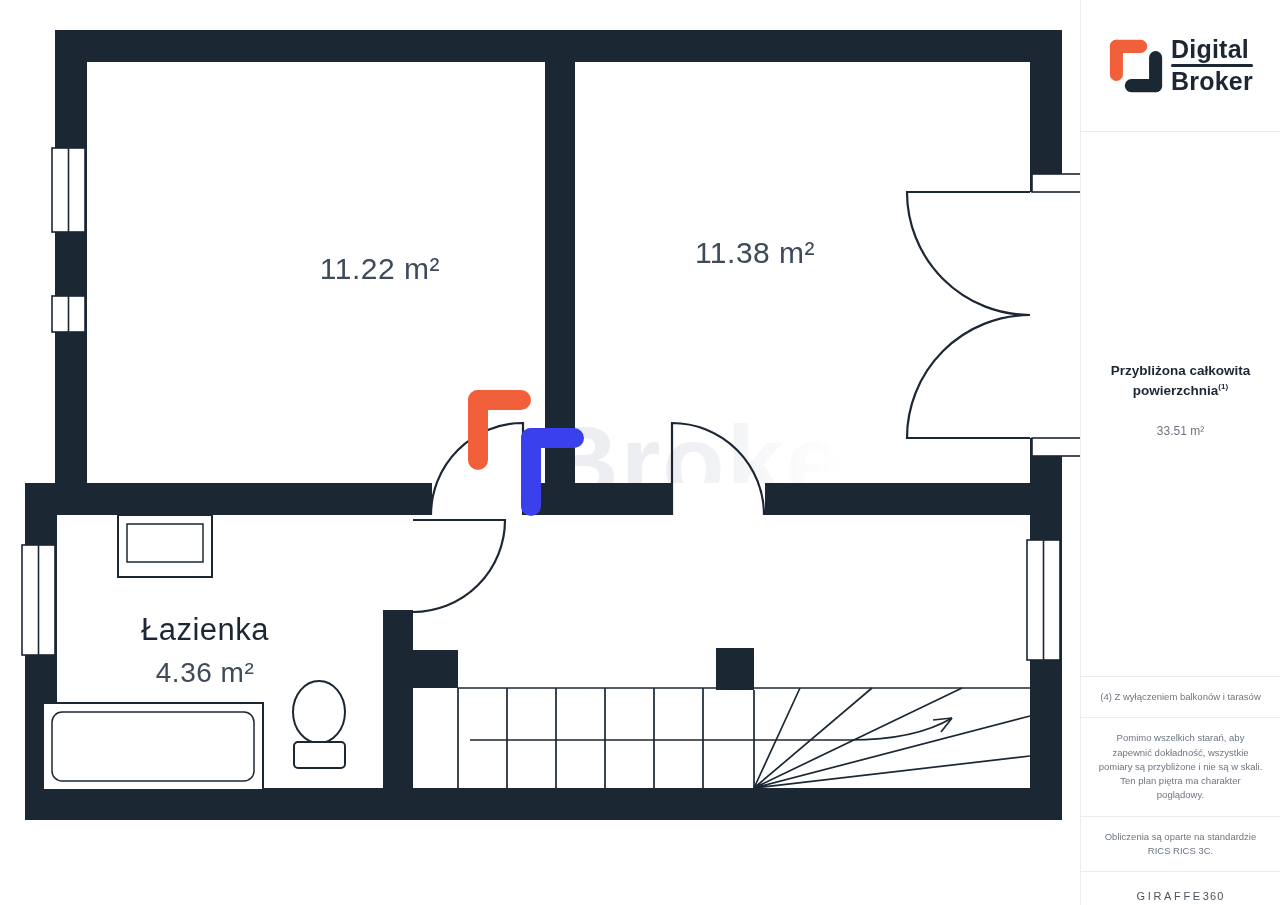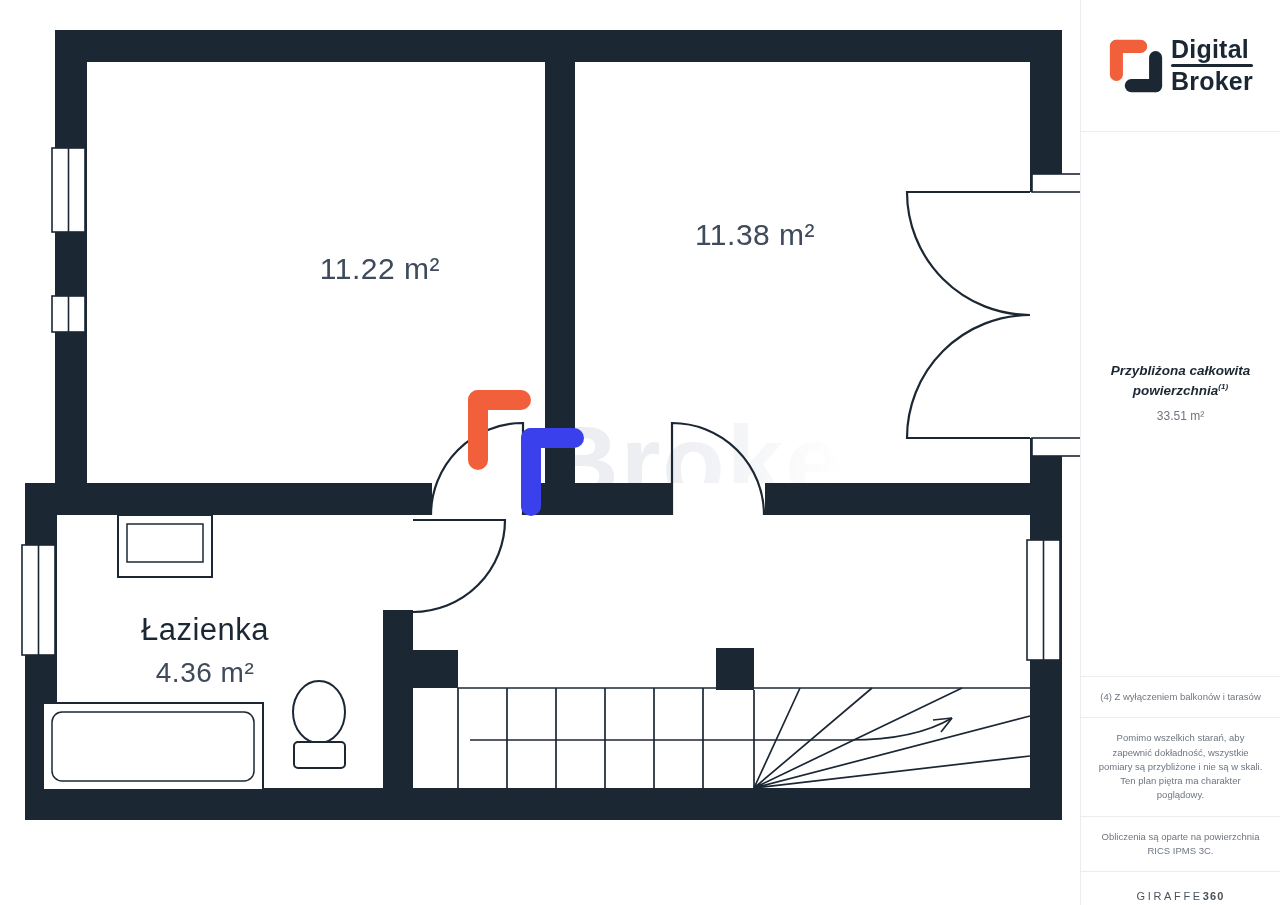--- a/index.html
+++ b/index.html
@@ -43,29 +43,29 @@
     border-left:1px solid var(--divider);}
   .brand-box{position:absolute;left:0;top:0;width:100%;height:132px;
     display:flex;align-items:center;justify-content:center;gap:7px;
     border-bottom:1px solid var(--divider);}
   .logo-orange{fill:var(--orange);}
   .logo-navy{fill:var(--navy);}
   .brand-text{color:var(--navy);font-weight:700;font-size:25px;line-height:1.02;letter-spacing:.2px;}
   .brand-rule{height:3px;background:var(--navy);margin:2px 0;border-radius:2px;}
 
   .summary{position:absolute;left:0;top:362px;width:100%;padding:0 12px;text-align:center;}
-  .sum-title{font-size:13.5px;font-weight:700;color:var(--navy);line-height:1.4;font-style:italic;}
+  .sum-title{font-size:13.5px;font-weight:700;color:var(--navy);line-height:1.4;}
   .sum-title sup{font-size:8px;}
-  .sum-value{margin-top:9px;font-size:12px;color:var(--muted);}
+  .sum-value{margin-top:24px;font-size:12px;color:var(--muted);}
 
   .sb-bottom{position:absolute;left:0;top:676px;width:100%;}
   .sb-note{border-top:1px solid var(--divider);padding:13px 15px;font-size:9.5px;
     color:var(--muted);text-align:center;line-height:1.5;}
   .giraffe{letter-spacing:.24em;font-size:11px;color:#4a525c;padding-top:16px;}
-  .giraffe b{font-weight:700;letter-spacing:.1em;}
+  .giraffe b{font-weight:400;letter-spacing:.1em;}
 </style>
 </head>
 <body>
 
 <div class="page">
 
   <div class="plan-area">
 
     <div class="watermark-text">Broker</div>
 
@@ -134,21 +134,21 @@
         <rect class="wm-orange" x="468" y="390" width="63" height="20" rx="10"></rect>
         <rect class="wm-blue" x="521" y="428" width="20" height="88" rx="10"></rect>
         <rect class="wm-blue" x="521" y="428" width="63" height="20" rx="10"></rect>
       </g>
     </svg>
 
     <div class="room-label" style="left:180px;top:252px;text-align:right;">
       <div class="room-area only">11.22 m²</div>
     </div>
 
-    <div class="room-label" style="left:625px;top:218px;">
+    <div class="room-label" style="left:625px;top:236px;">
       <div class="room-area only">11.38 m²</div>
     </div>
 
     <div class="room-label" style="left:75px;top:612px;">
       <div class="room-name">Łazienka</div>
       <div class="room-area">4.36 m²</div>
     </div>
 
 
   </div>
@@ -173,19 +173,19 @@
       <div class="sum-title">
         <span>Przybliżona całkowita</span><br>
         <span>powierzchnia</span><sup>(1)</sup>
       </div>
       <div class="sum-value">33.51 m²</div>
     </div>
 
     <div class="sb-bottom">
       <div class="sb-note">(4) Z wyłączeniem balkonów i tarasów</div>
       <div class="sb-note">Pomimo wszelkich starań, aby zapewnić dokładność, wszystkie pomiary są przybliżone i nie są w skali. Ten plan piętra ma charakter poglądowy.</div>
-      <div class="sb-note">Obliczenia są oparte na powierzchnia RICS IPMS 3C.</div>
+      <div class="sb-note">Obliczenia są oparte na standardzie RICS RICS 3C.</div>
       <div class="sb-note giraffe">
         <span>GIRAFFE</span><b>360</b>
       </div>
     </div>
   </aside>
 </div>
 
 </body></html>

